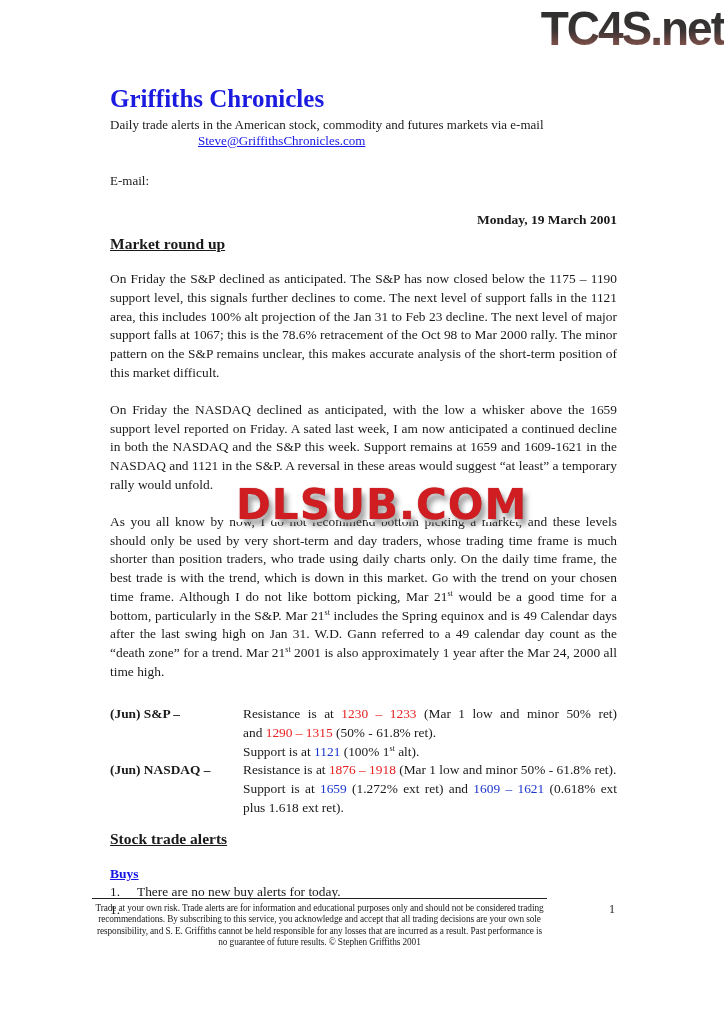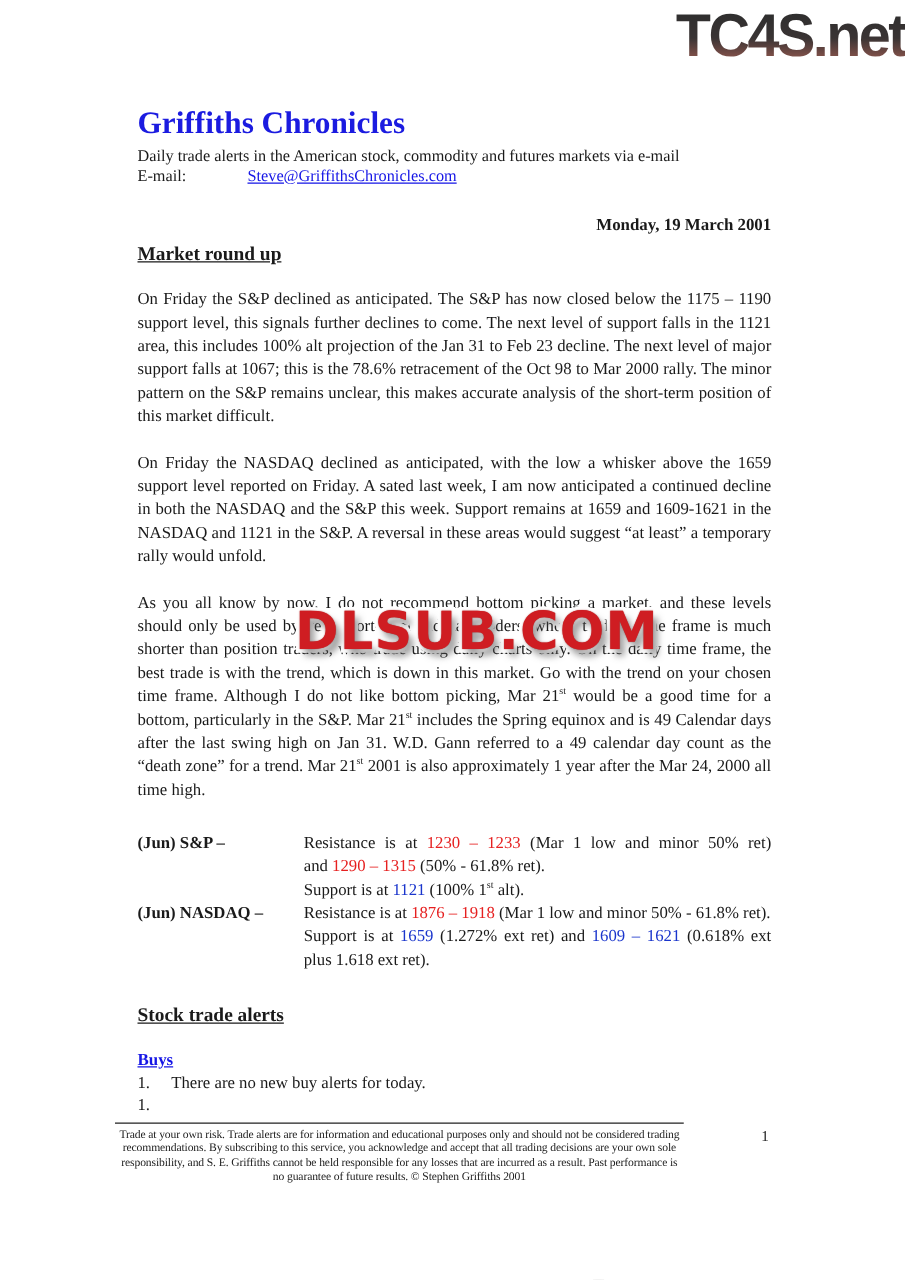--- a/index.html
+++ b/index.html
@@ -29,29 +29,29 @@
   sup { font-size:0.6em; vertical-align:super; line-height:0; }
 
   
   .content { position:absolute; left:110px; top:86px; width:507px; z-index:1; }
   .title {
     font-size:25px; font-weight:bold; color:var(--title_blue,#1b1be0);
     line-height:1.05; margin-bottom:5px;
   }
   .subtitle { font-size:13px; line-height:15.5px; }
   .contact-row { font-size:13px; line-height:15.5px; display:flex; }
-  .contact-label { width:88px; flex:none; }
+  .contact-label { width:88px; flex:none;margin-top:40px; }
   .link { color:var(--link_blue,#1515e6); text-decoration:underline; cursor:pointer; }
 
   .date-line { margin-top:24px; font-size:13.5px; font-weight:bold; text-align:right; }
   .section-heading {
     font-size:15.5px; font-weight:bold; text-decoration:underline;
     margin-top:7px; line-height:18px;
   }
-  .section-heading.second { margin-top:26px; }
+  .section-heading.second { margin-top:12px; }
 
   .body-para {
     font-size:13.4px; line-height:18.7px; text-align:justify; margin-top:17px;
   }
   .body-para + .body-para { margin-top:18.5px; }
 
   
   .levels { margin-top:24px; font-size:13.4px; line-height:18.7px; }
   .level-row { display:flex; }
   .level-label { width:133px; flex:none; font-weight:bold; }

